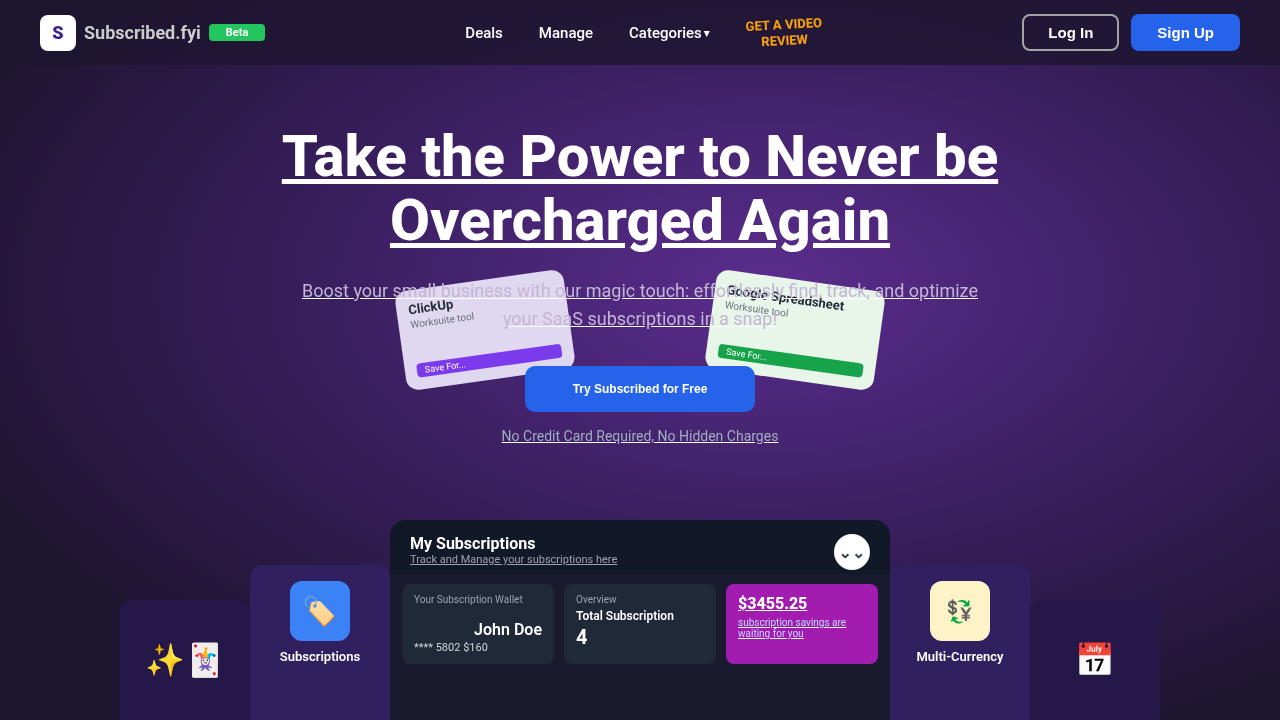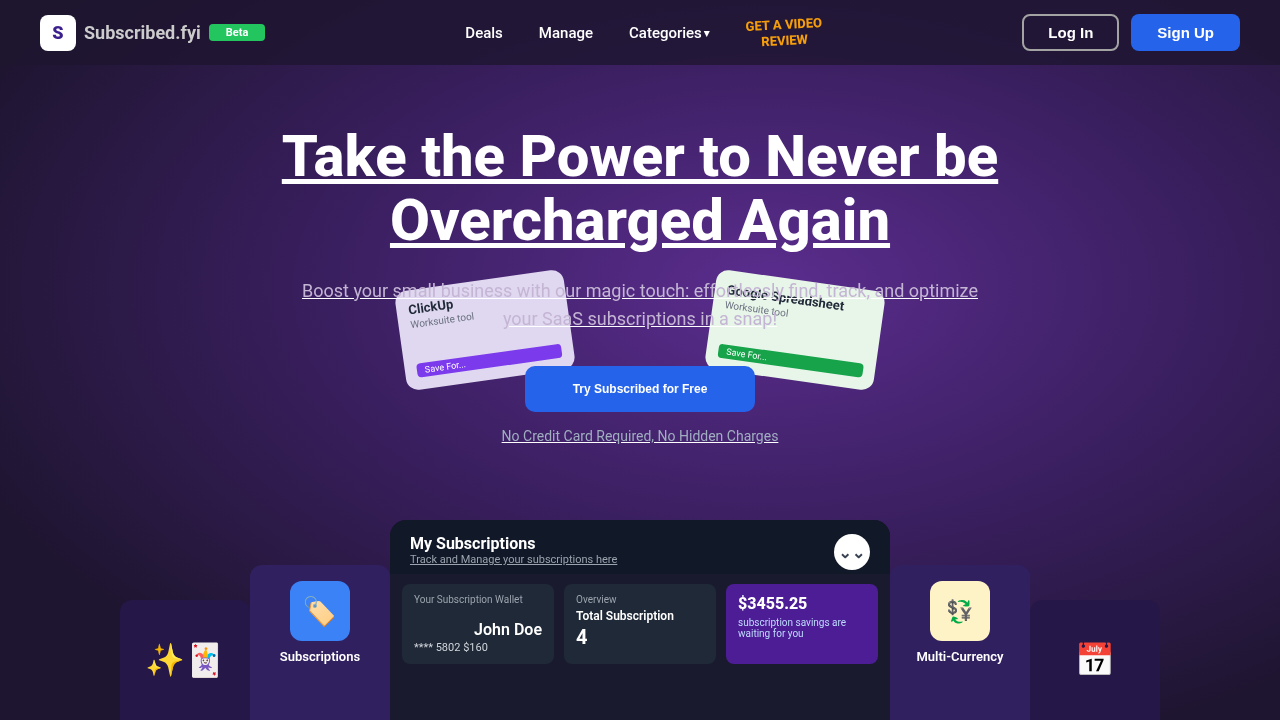--- a/index.html
+++ b/index.html
@@ -280,24 +280,25 @@
       margin-bottom: 2px;
     }
 
     .overview-num {
       font-size: 20px;
       color: #fff;
       font-weight: 700;
     }
 
     .savings-panel {
-      background: #4c1d95;
+      background: #a21caf;
       border-radius: 8px;
       padding: 10px 12px;
       flex: 1;
+      text-decoration: underline;
     }
 
     .savings-amount {
       font-size: 16px;
       color: #fff;
       font-weight: 800;
     }
 
     .savings-text {
       font-size: 10px;

